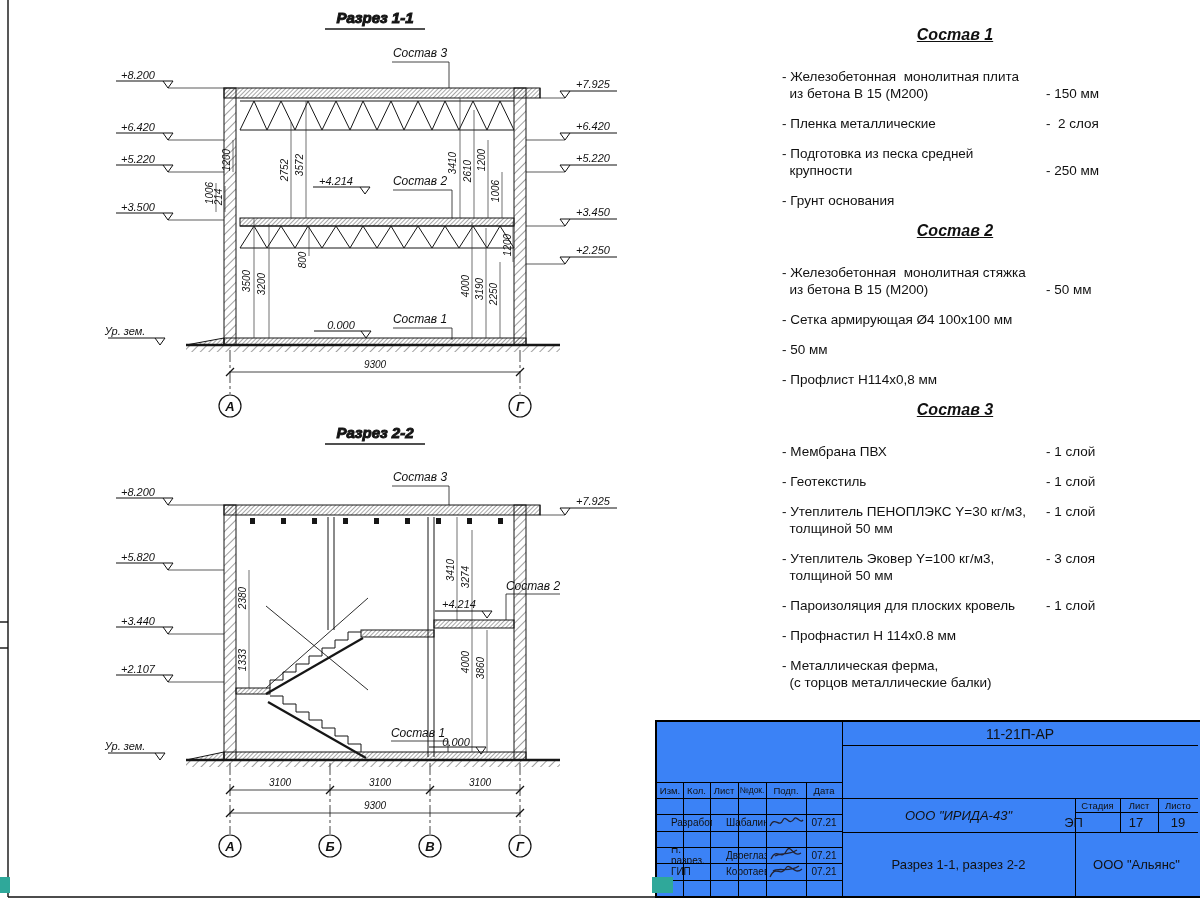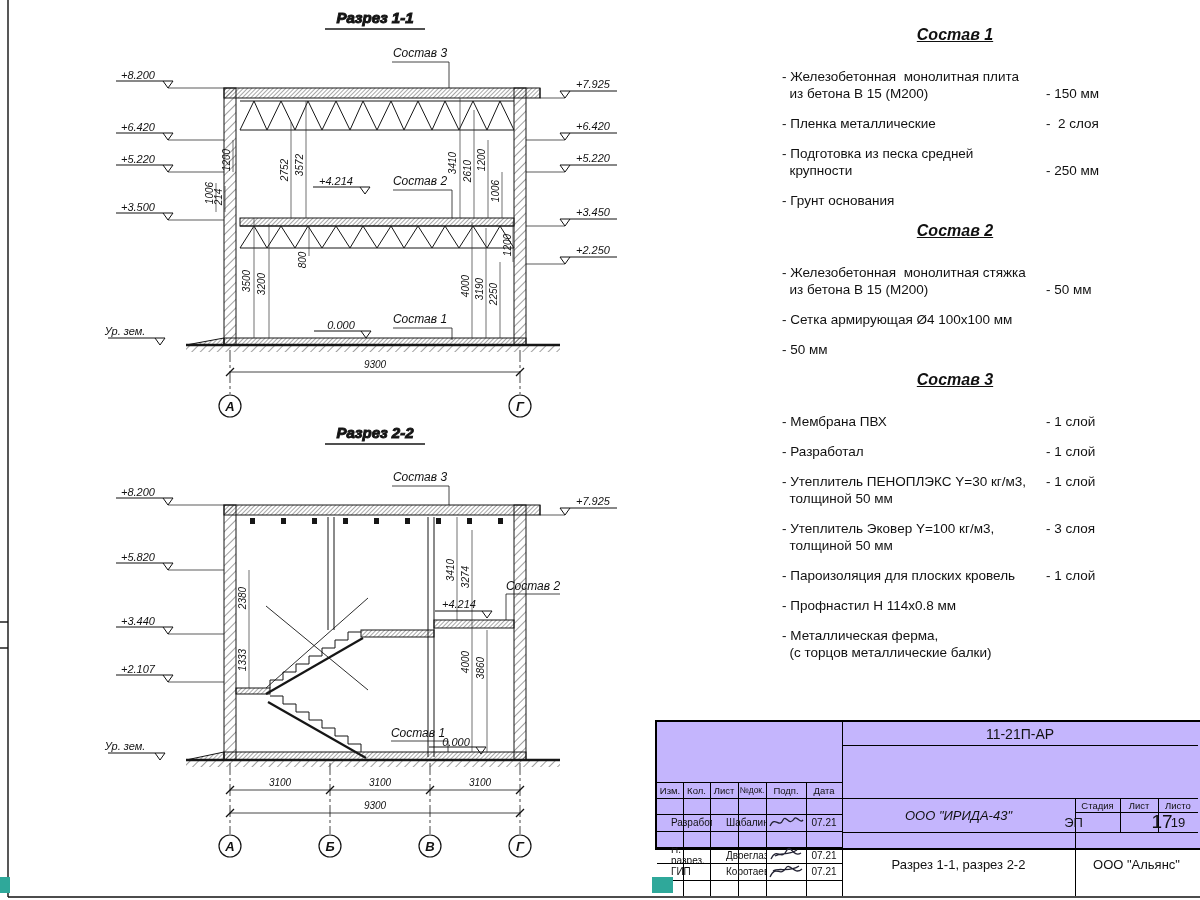--- a/index.html
+++ b/index.html
@@ -17,22 +17,22 @@
   .specs { position:absolute; left:782px; top:26px; width:346px; }
   .spec-title { text-align:center; font:italic bold 16px "Liberation Sans",sans-serif;
                 text-decoration:underline; margin-bottom:24px; }
   .spec-group { margin-bottom:10px; }
   .spec-item { display:flex; margin-bottom:13px; font-size:13.5px; line-height:17px; }
   .spec-item .t { white-space:pre-wrap; flex:1; }
   .spec-item .v { width:82px; flex:none; white-space:pre; }
   .align-end .spec-item { align-items:flex-end; }
   .align-start .spec-item { align-items:flex-start; }
 
-  .tblock { position:absolute; left:655px; top:720px; width:545px; height:130px;
-            border:2px solid #000; border-right:none; background:#c4b5fd; }
+  .tblock { position:absolute; left:655px; top:720px; width:545px; height:178px;
+            border:2px solid #000; border-right:none; background:#3b82f6; }
   .tb-line { position:absolute; background:#000; }
   .tb-cell { position:absolute; display:flex; align-items:center; justify-content:center;
              text-align:center; overflow:hidden; }
   .tb-left { justify-content:flex-start; padding-left:14px; text-align:left; }
   .pre { white-space:pre-line; line-height:16px; }
   .sig { position:absolute; }
   .stamp { position:absolute; background:#2fa89a; }
   .stamp1 { left:0; top:877px; width:10px; height:16px; }
   .stamp2 { left:652px; top:877px; width:21px; height:16px; z-index:5; }
 </style>
@@ -342,29 +342,33 @@
   из бетона В 15 (М200)</span>
           <span class="v">- 50 мм</span>
         </div>
     <div class="spec-item">
           <span class="t">- Сетка армирующая Ø4 100х100 мм</span>
           <span class="v"></span>
         </div>
     <div class="spec-item">
           <span class="v">- 50 мм</span>
         </div>
+    <div class="spec-item">
+          <span class="t">- Профлист Н114х0,8 мм</span>
+          <span class="v"></span>
+        </div>
   </div>
   <div class="spec-group align-start">
     <div class="spec-title">Состав 3</div>
     <div class="spec-item">
           <span class="t">- Мембрана ПВХ</span>
           <span class="v">- 1 слой</span>
         </div>
     <div class="spec-item">
-          <span class="t">- Разработал</span>
+          <span class="t">- Геотекстиль</span>
           <span class="v">- 1 слой</span>
         </div>
     <div class="spec-item">
           <span class="t">- Утеплитель ПЕНОПЛЭКС Y=30 кг/м3,
   толщиной 50 мм</span>
           <span class="v">- 1 слой</span>
         </div>
     <div class="spec-item">
           <span class="t">- Утеплитель Эковер Y=100 кг/м3,
   толщиной 50 мм</span>
@@ -443,21 +447,21 @@
     <svg width="38" height="20">
           <path d="M3,16 C9,3 13,17 19,7 C23,1 27,15 35,8 M6,10 C12,6 22,12 32,5" fill="none" stroke="#223" stroke-width="1.3"></path>
         </svg>
   </div>
 
   <div class="tb-cell" style="left:185px;top:76px;width:233px;height:34px;font-style:italic;font-size:13px">ООО "ИРИДА-43"</div>
   <div class="tb-cell" style="left:418px;top:76px;width:45px;height:14px;font-size:9.5px">Стадия</div>
   <div class="tb-cell" style="left:463px;top:76px;width:38px;height:14px;font-size:9.5px">Лист</div>
   <div class="tb-cell" style="left:501px;top:76px;width:40px;height:14px;font-size:9.5px">Листо</div>
   <div class="tb-cell" style="left:394px;top:90px;width:45px;height:20px;font-size:13px">ЭП</div>
-  <div class="tb-cell" style="left:486px;top:90px;width:38px;height:20px;font-size:19px">17</div>
+  <div class="tb-cell" style="left:460px;top:90px;width:38px;height:20px;font-size:13px">17</div>
   <div class="tb-cell" style="left:501px;top:90px;width:40px;height:20px;font-size:13px">19</div>
   <div class="tb-cell" style="left:185px;top:110px;width:233px;height:64px;font-size:13px">Разрез 1-1, разрез 2-2</div>
   <div class="tb-cell" style="left:418px;top:110px;width:123px;height:64px;font-size:13px">ООО "Альянс"</div>
 </div>
 
 <div class="stamp stamp1"></div>
 <div class="stamp stamp2"></div>
 
 </div>
 

